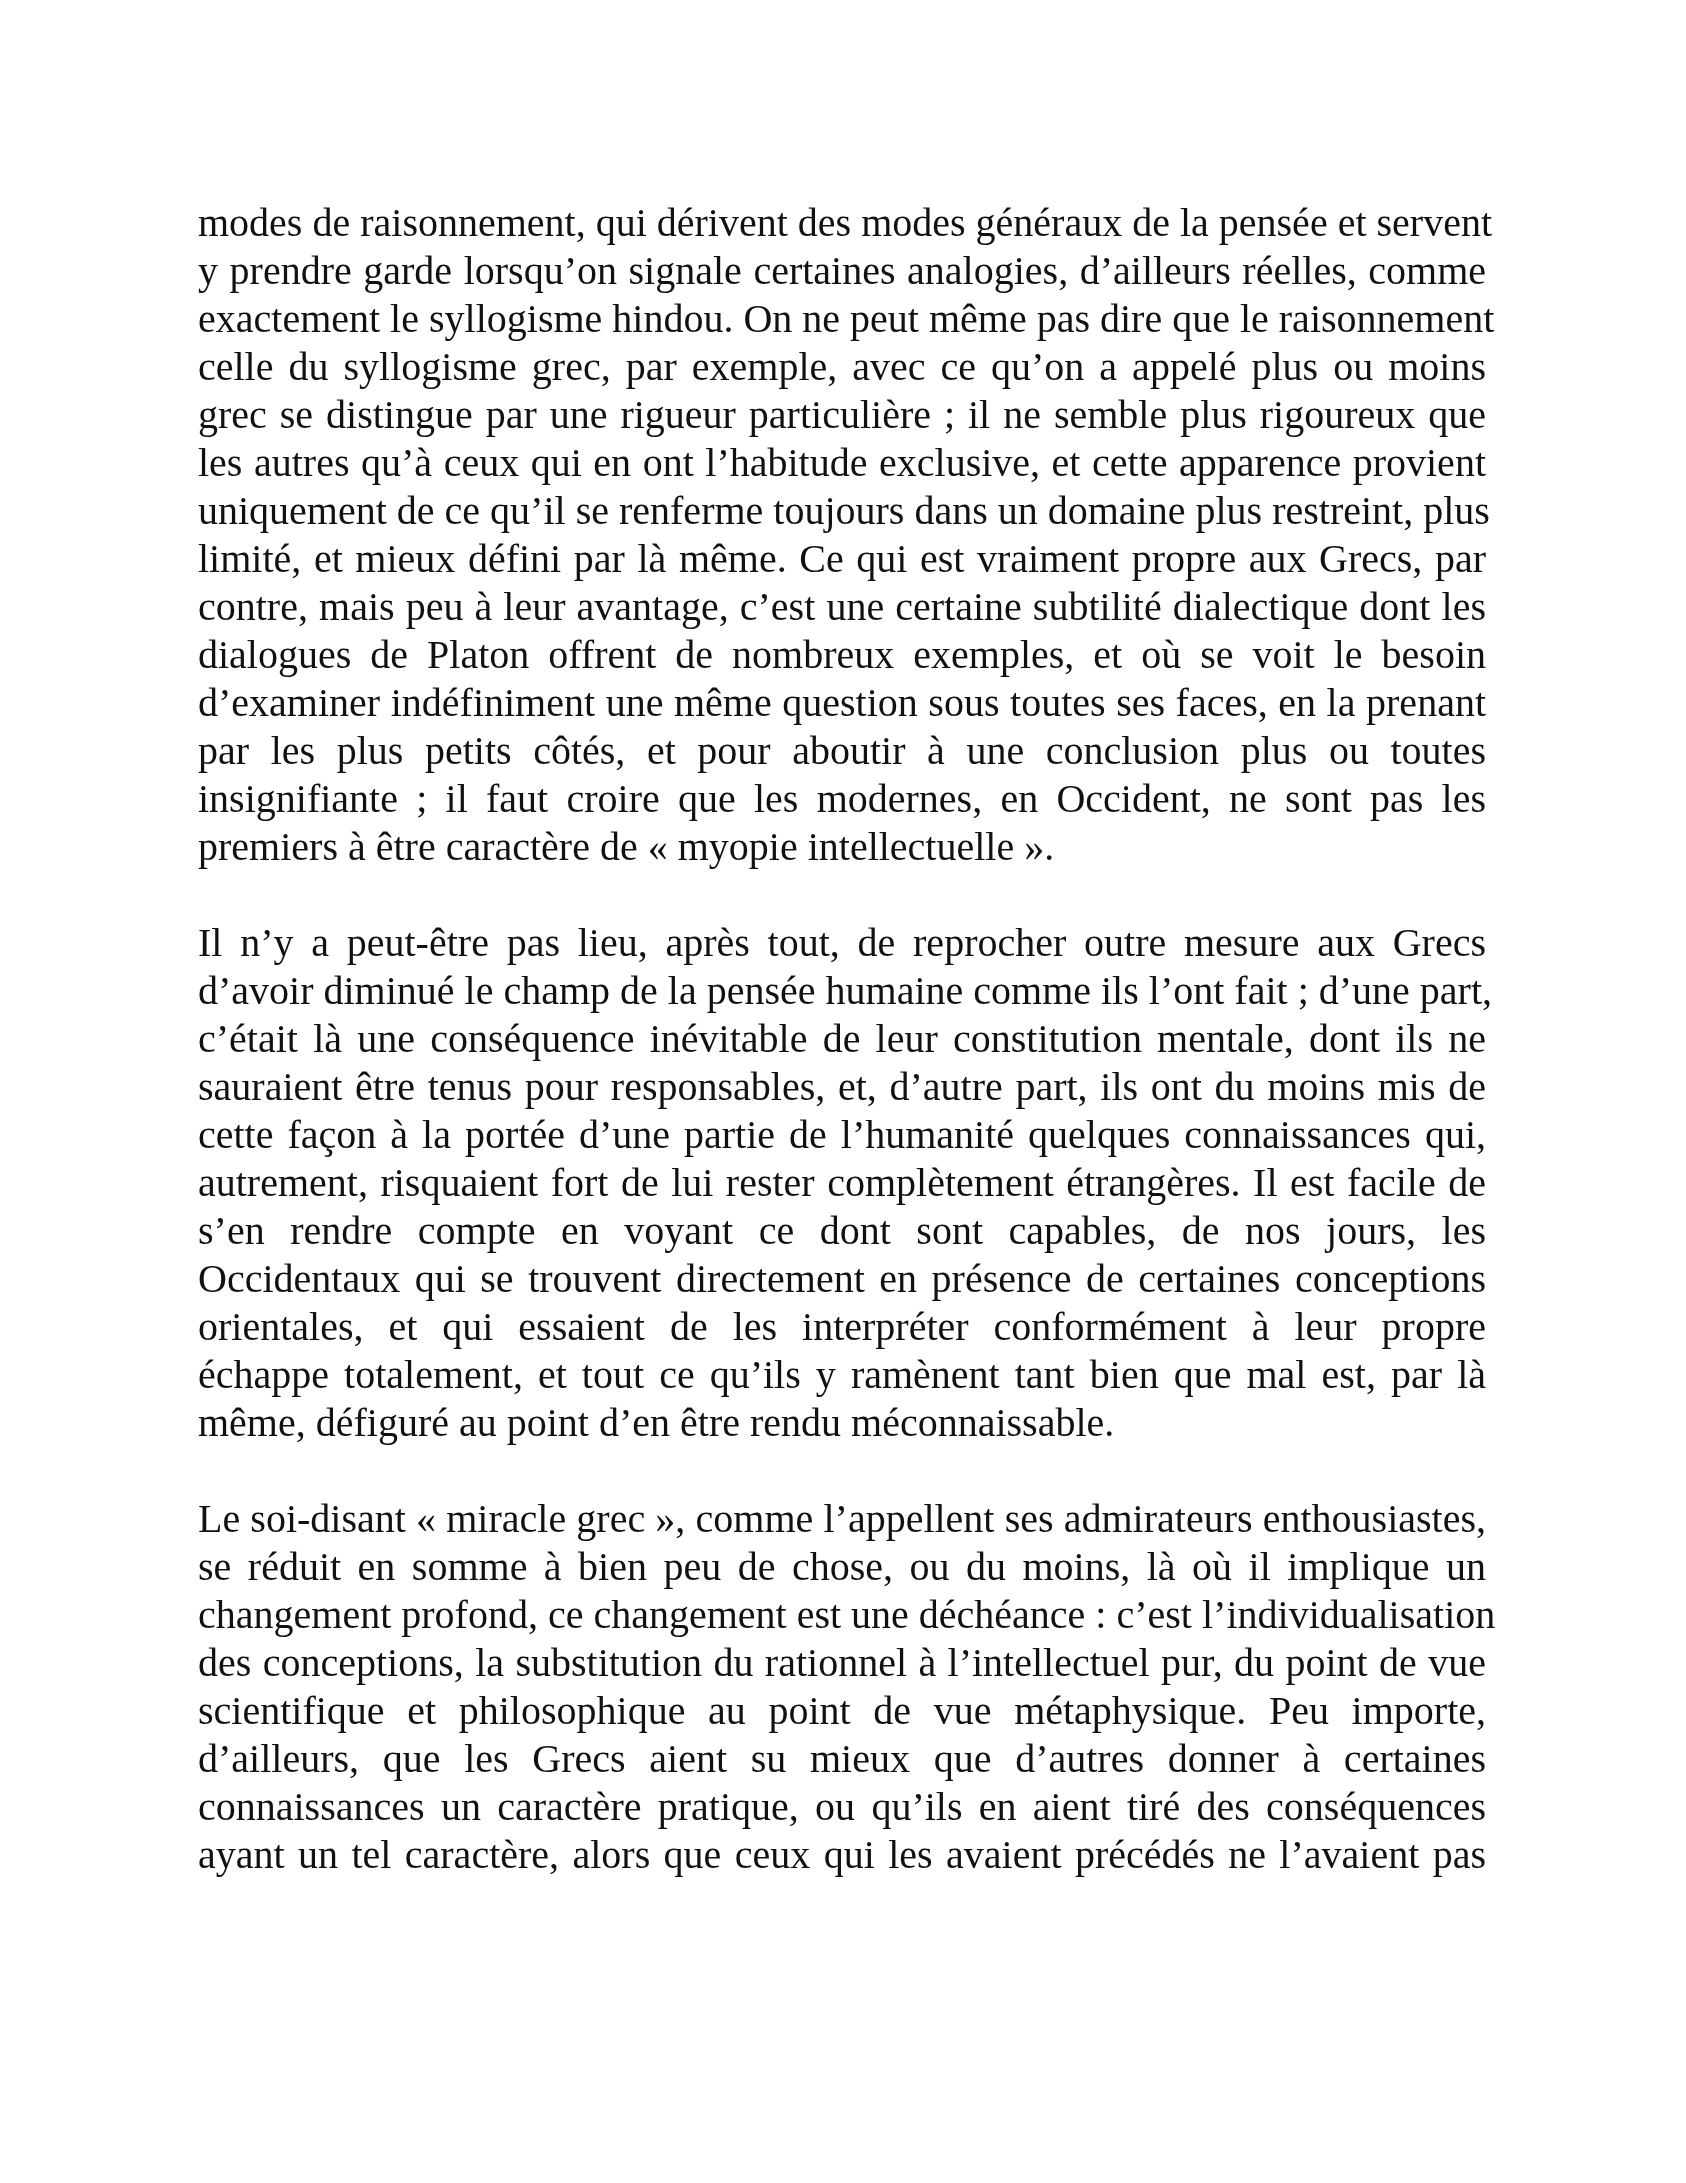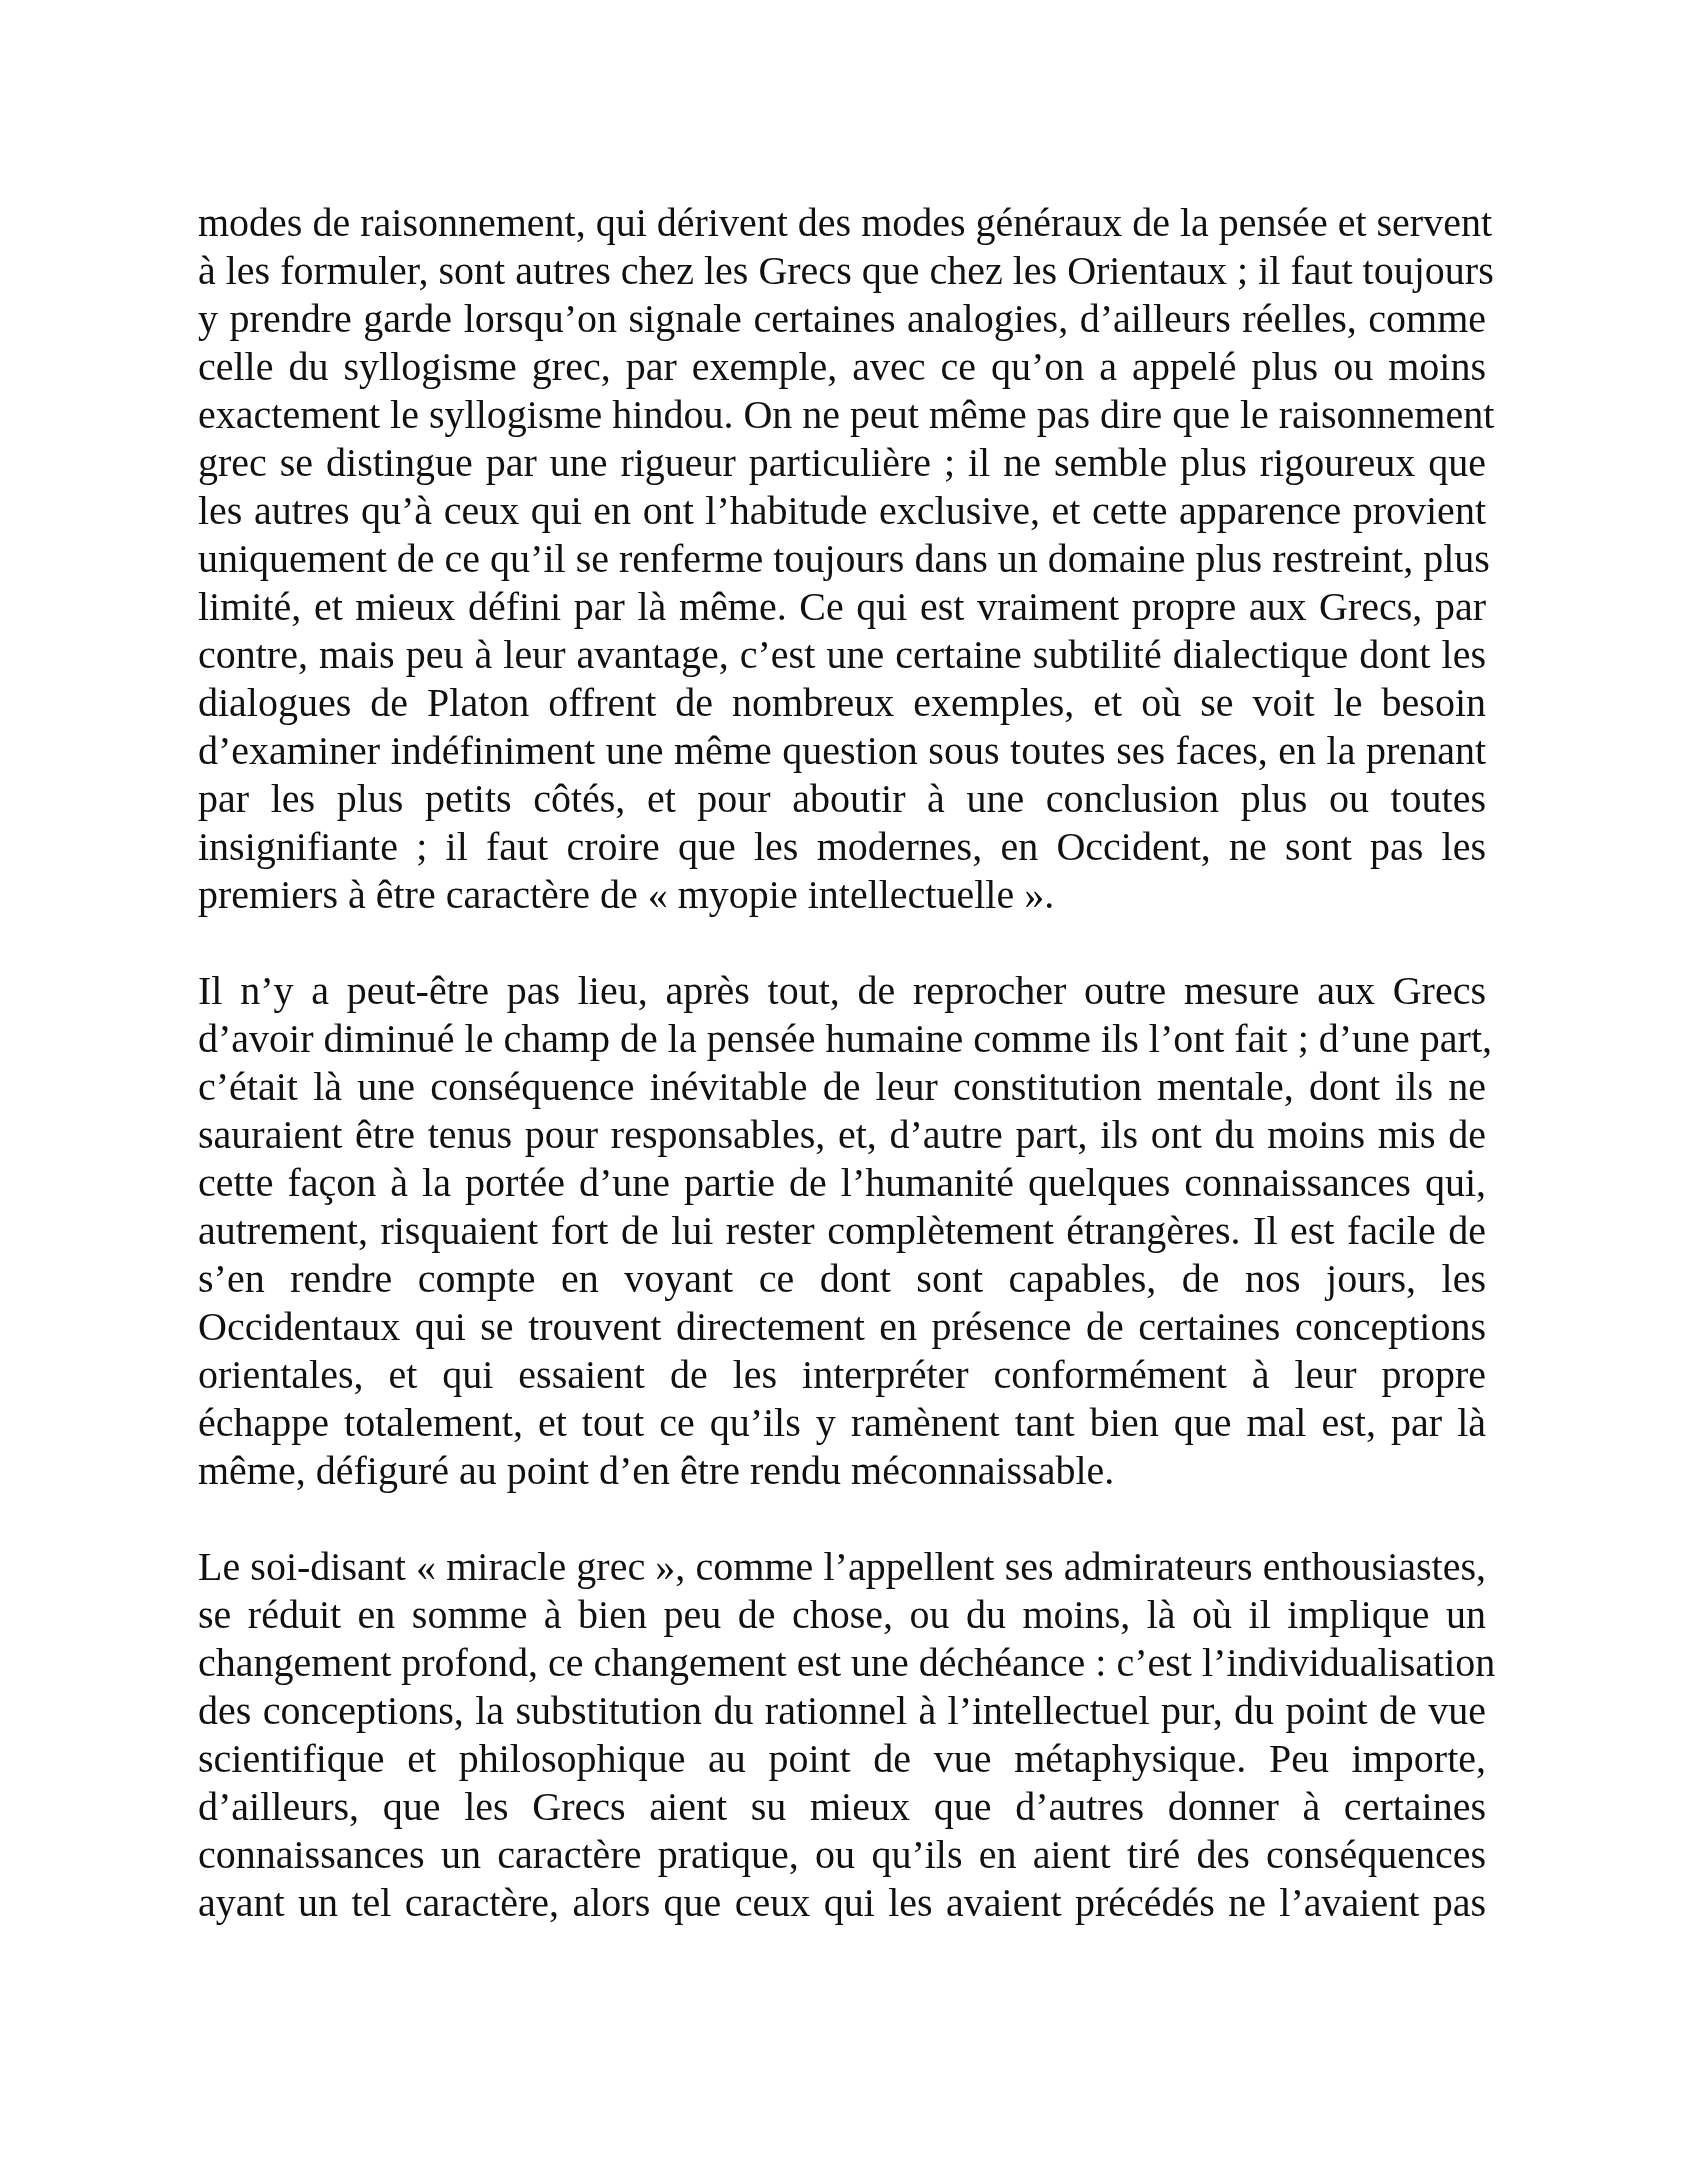--- a/index.html
+++ b/index.html
@@ -49,24 +49,23 @@
     }
   </style>
 </head>
 <body>
 
 <div class="page">
   <div class="text-column">
 
     <p class="paragraph">
       <span class="line">modes de raisonnement, qui dérivent des modes généraux de la pensée et servent</span>
-      <span class="line">à les formuler, sont autres chez les Grecs que chez les Orientaux ; il faut toujours</span>
       <span class="line">y prendre garde lorsqu’on signale certaines analogies, d’ailleurs réelles, comme</span>
+      <span class="line">exactement le syllogisme hindou. On ne peut même pas dire que le raisonnement</span>
       <span class="line">celle du syllogisme grec, par exemple, avec ce qu’on a appelé plus ou moins</span>
-      <span class="line">exactement le syllogisme hindou. On ne peut même pas dire que le raisonnement</span>
       <span class="line">grec se distingue par une rigueur particulière ; il ne semble plus rigoureux que</span>
       <span class="line">les autres qu’à ceux qui en ont l’habitude exclusive, et cette apparence provient</span>
       <span class="line">uniquement de ce qu’il se renferme toujours dans un domaine plus restreint, plus</span>
       <span class="line">limité, et mieux défini par là même. Ce qui est vraiment propre aux Grecs, par</span>
       <span class="line">contre, mais peu à leur avantage, c’est une certaine subtilité dialectique dont les</span>
       <span class="line">dialogues de Platon offrent de nombreux exemples, et où se voit le besoin</span>
       <span class="line">d’examiner indéfiniment une même question sous toutes ses faces, en la prenant</span>
       <span class="line">par les plus petits côtés, et pour aboutir à une conclusion plus ou toutes</span>
       <span class="line">insignifiante ; il faut croire que les modernes, en Occident, ne sont pas les</span>
       <span class="line last">premiers à être caractère de « myopie intellectuelle ».</span>

